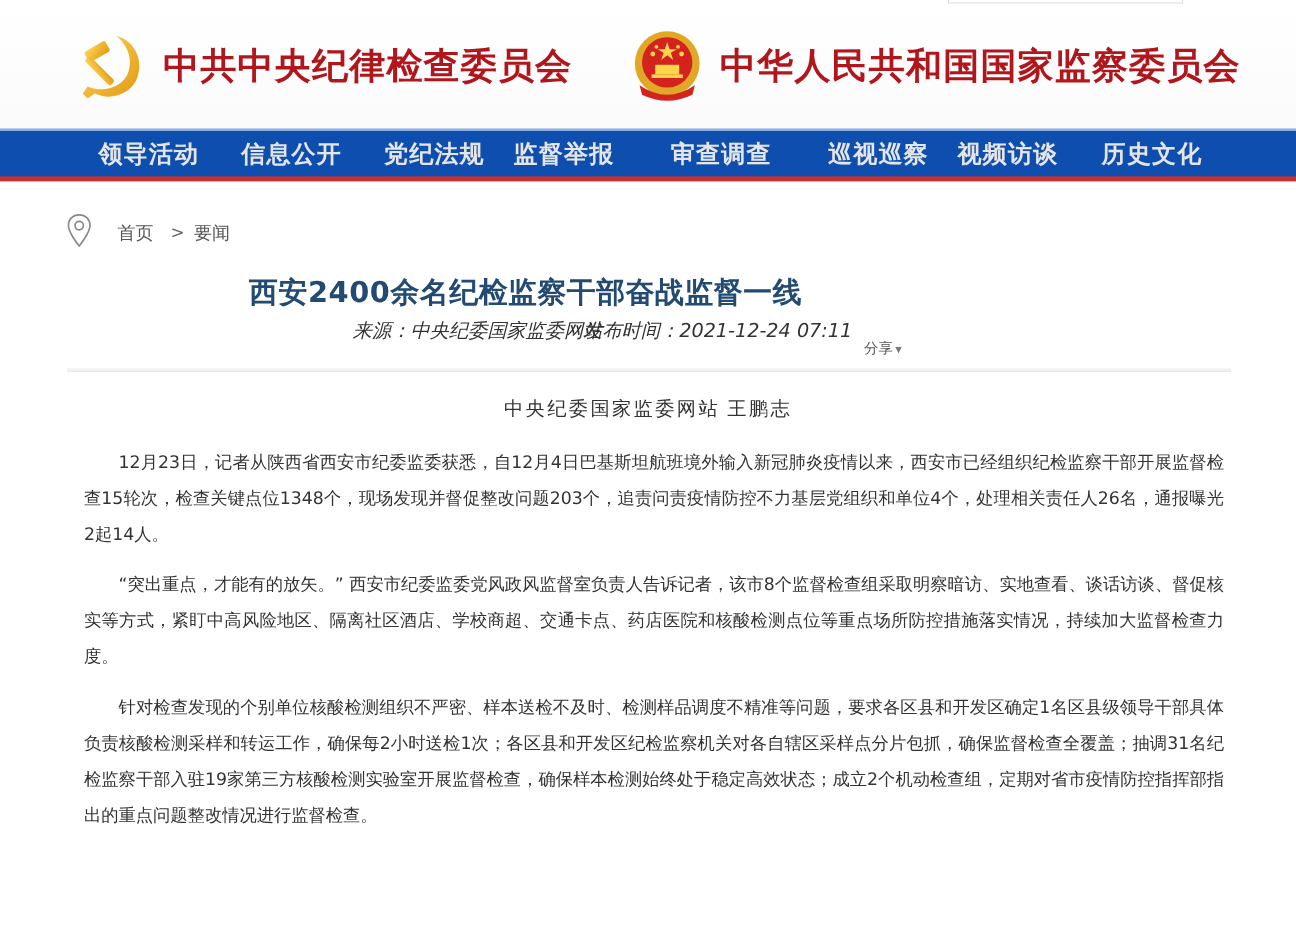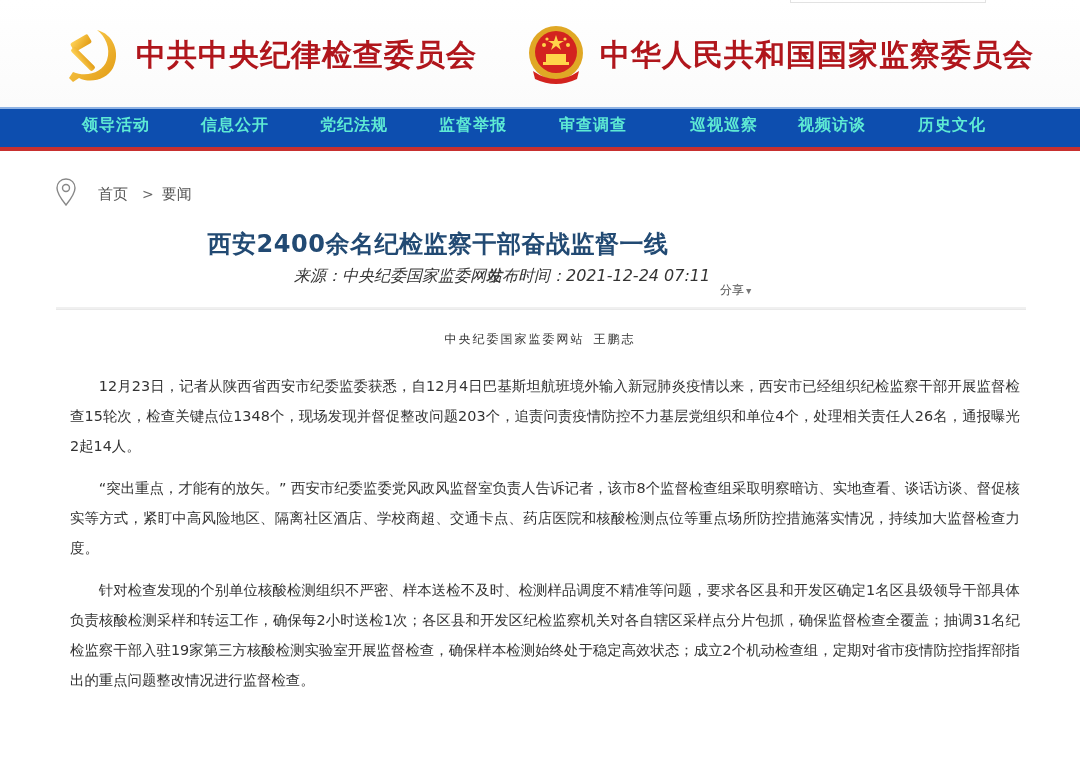--- a/index.html
+++ b/index.html
@@ -11,40 +11,40 @@
   .search-stub { position: absolute; left: 790px; top: 0; width: 196px; height: 3px; border-bottom: 1px solid #e2e2e2; border-left: 1px solid #e2e2e2; border-right: 1px solid #e2e2e2; }
   .brand { position: absolute; top: 20px; height: 70px; display: flex; align-items: center; }
   .brand-left { left: 58px; }
   .brand-right { left: 522px; }
   .brand-text { font-family: "DejaVu Serif", "Liberation Serif", serif; font-weight: bold; color: #b0161c; font-size: 30px; letter-spacing: 1px; margin-left: 10px; }
   .emblem { width: 68px; height: 68px; display: flex; align-items: center; justify-content: center; }
 
   
   .nav { position: absolute; left: 0; top: 109px; width: 1080px; height: 42px; background: #0d4eaf; border-bottom: 4px solid #c8302f; display: flex; align-items: center; }
   .nav-top-line { position: absolute; left: 0; top: 107px; width: 1080px; height: 2px; background: #8fb3e4; }
-  .nav-item { font-family: "DejaVu Serif", "Liberation Serif", serif; color: #5eead4; font-size: 16px; font-weight: bold; position: absolute; top: 6px; letter-spacing: 1px; cursor: pointer; }
+  .nav-item { font-family: "DejaVu Serif", "Liberation Serif", serif; color: #e5e5e5; font-size: 20px; font-weight: bold; position: absolute; top: 6px; letter-spacing: 1px; cursor: pointer; }
 
   
   .breadcrumb { position: absolute; left: 56px; top: 180px; height: 28px; display: flex; align-items: center; font-size: 15px; color: #555; }
   .breadcrumb .sep { margin: 0 8px 0 14px; font-size: 14px; color: #666; }
   .breadcrumb .home { margin-left: 22px; cursor: pointer; }
   .breadcrumb .current { cursor: pointer; }
 
   
   .title { position: absolute; left: 0; top: 228px; width: 876px; text-align: center; font-size: 24px; font-weight: bold; color: #224a73; letter-spacing: 0.5px; }
 
   .meta { position: absolute; top: 266px; font-size: 16px; color: #333; font-style: italic; }
   .meta-source { left: 294px; }
   .meta-time { left: 486px; }
   .share { position: absolute; left: 720px; top: 282px; font-size: 12px; color: #555; cursor: pointer; font-family: Liberation Mono, monospace; }
   .share .caret { font-size: 9px; color: #777; margin-left: 2px; }
 
   .divider { position: absolute; left: 56px; top: 307px; width: 970px; height: 3px; background: #f0f0f0; border-bottom: 1px solid #e9e9e9; }
 
-  .byline { position: absolute; left: 0; top: 331px; width: 1080px; text-align: center; font-family: Liberation Mono, monospace; font-size: 12px; color: #333; letter-spacing: 2px; }
+  .byline { position: absolute; left: 0; top: 331px; width: 1080px; text-align: center; font-family: Liberation Serif, serif; font-size: 16px; color: #333; letter-spacing: 2px; }
 
   
   .article { position: absolute; left: 70px; top: 371px; width: 950px; font-size: 14.4px; color: #333; line-height: 30px; }
   .article p { text-indent: 2em; margin-bottom: 12px; text-align: justify; }
 </style>
 </head>
 <body>
 
 <div class="header">
   <div class="search-stub"></div>
@@ -83,21 +83,21 @@
     </span>
     <span class="brand-text">中共中央纪律检查委员会</span>
   </div>
 </div>
 
 <div class="nav-top-line"></div>
 <nav class="nav">
   <span class="nav-item" style="left:82px">领导活动</span>
   <span class="nav-item" style="left:201px">信息公开</span>
   <span class="nav-item" style="left:320px">党纪法规</span>
-  <span class="nav-item" style="left:439px">监督举报</span>
+  <span class="nav-item" style="left:428px">监督举报</span>
   <span class="nav-item" style="left:559px">审查调查</span>
   <span class="nav-item" style="left:690px">巡视巡察</span>
   <span class="nav-item" style="left:798px">视频访谈</span>
   <span class="nav-item" style="left:918px">历史文化</span>
 </nav>
 
 <div class="breadcrumb">
   <span>
     <svg width="20" height="28" viewBox="0 0 20 28">
       <path d="M10 1 C4.5 1 1 5 1 10 C1 16 10 27 10 27 C10 27 19 16 19 10 C19 5 15.5 1 10 1 Z" fill="none" stroke="#888" stroke-width="1.4"></path>

